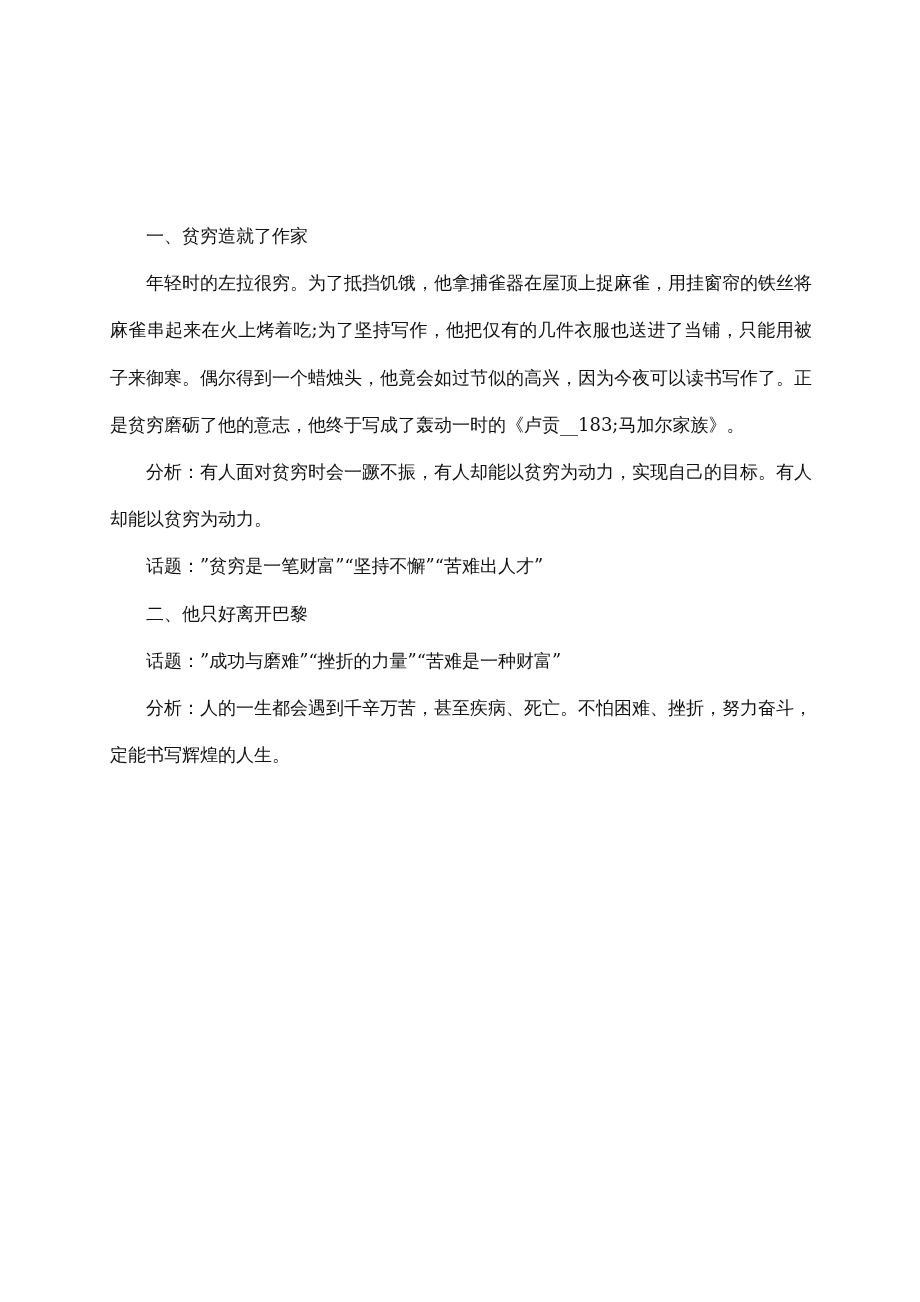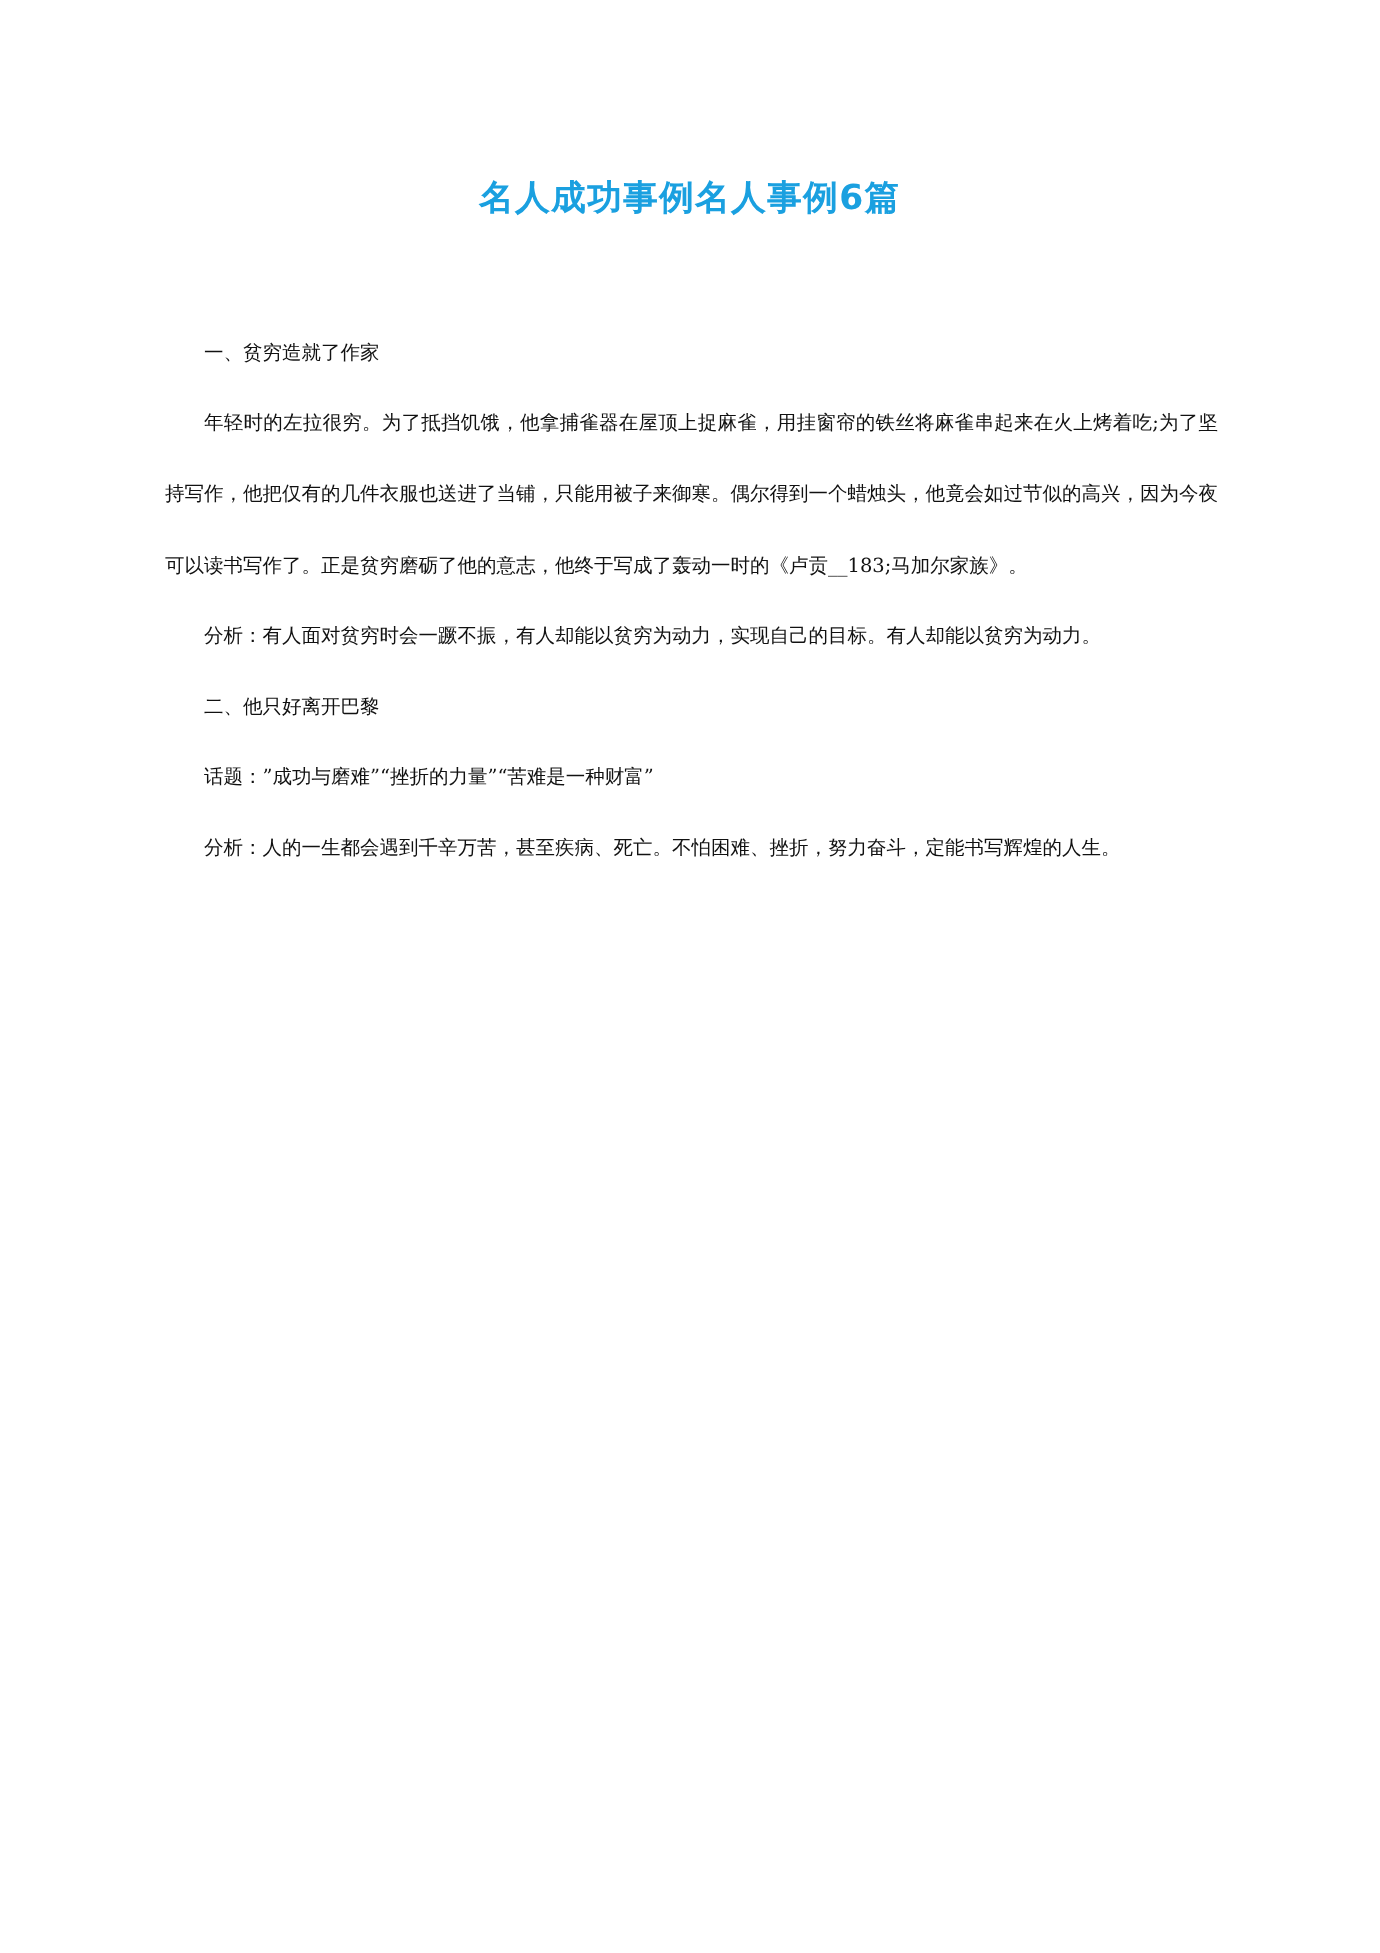--- a/index.html
+++ b/index.html
@@ -5,31 +5,31 @@
   html, body { margin: 0; padding: 0; background: #ffffff; }
   body { width: 920px; height: 1302px; overflow: hidden; position: relative; }
   .page { position: absolute; left: 0; top: 0; width: 920px; height: 1302px; background: #fff; }
   .title {
     position: absolute; top: 116px; left: 0; width: 920px; text-align: center;
     font-family: "DejaVu Sans", sans-serif; font-size: 23px; font-weight: bold;
     color: #1aa0e0; letter-spacing: 1px;
   }
   .body {
     position: absolute; top: 212px; left: 110px; width: 702px;
-    font-family: "DejaVu Serif", serif; font-size: 13px; color: #111;
+    font-family: "DejaVu Serif", serif; font-size: 18px; color: #111;
     line-height: 47.2px; text-align: justify;
   }
   .body p { margin: 0; text-indent: 2em; }
 </style>
 </head>
 <body>
 
 <div class="page">
-  <div class="title">名人成功事例名人事例6篇</div>
   <div class="body">
     <p>一、贫穷造就了作家</p>
     <p>年轻时的左拉很穷。为了抵挡饥饿，他拿捕雀器在屋顶上捉麻雀，用挂窗帘的铁丝将麻雀串起来在火上烤着吃;为了坚持写作，他把仅有的几件衣服也送进了当铺，只能用被子来御寒。偶尔得到一个蜡烛头，他竟会如过节似的高兴，因为今夜可以读书写作了。正是贫穷磨砺了他的意志，他终于写成了轰动一时的《卢贡__183;马加尔家族》。</p>
     <p>分析：有人面对贫穷时会一蹶不振，有人却能以贫穷为动力，实现自己的目标。有人却能以贫穷为动力。</p>
+    <p>话题：”贫穷是一笔财富”“坚持不懈”“苦难出人才”</p>
     <p>二、他只好离开巴黎</p>
     <p>话题：”成功与磨难”“挫折的力量”“苦难是一种财富”</p>
     <p>分析：人的一生都会遇到千辛万苦，甚至疾病、死亡。不怕困难、挫折，努力奋斗，定能书写辉煌的人生。</p>
   </div>
 </div>
 
 </body></html>

